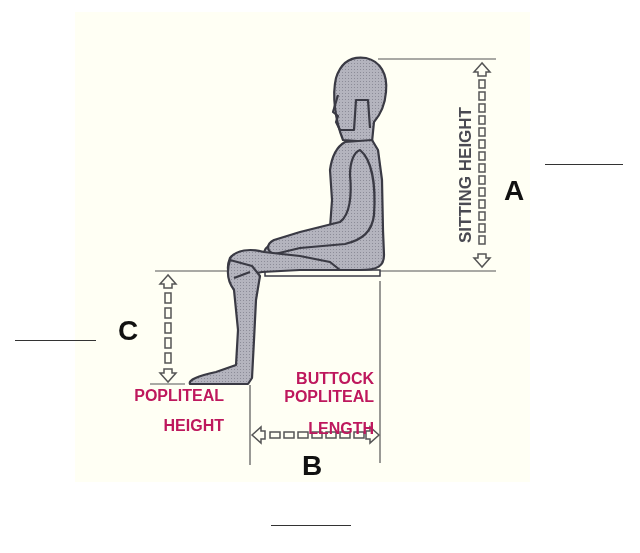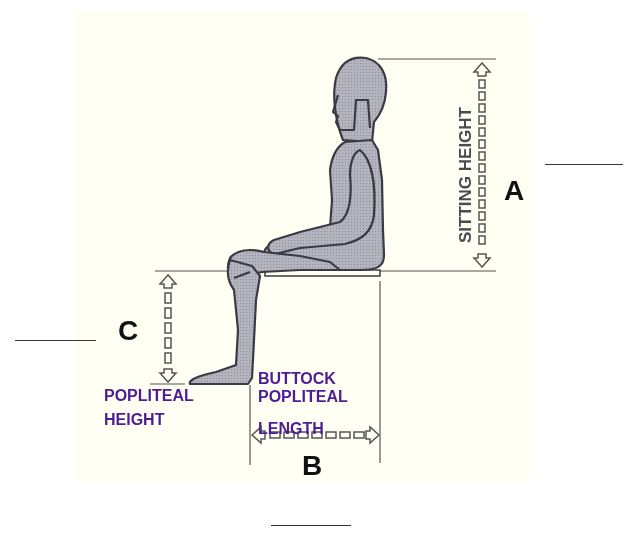--- a/index.html
+++ b/index.html
@@ -4,22 +4,22 @@
   <style>
     html, body { margin: 0; padding: 0; }
     body {
       width: 640px; height: 553px; background: #ffffff;
       position: relative; overflow: hidden;
       font-family: "Liberation Sans", sans-serif;
     }
     .bg-panel { position: absolute; background: #fffff4; }
     svg.figure { position: absolute; left: 0; top: 0; }
     .lbl {
-      position: absolute; color: #4c1d95; font-weight: bold;
-      font-family: "Liberation Sans", sans-serif; text-align: left;
+      position: absolute; color: #be185d; font-weight: bold;
+      font-family: "Liberation Sans", sans-serif; text-align: right;
       line-height: 1; letter-spacing: 0px;
     }
     .letter {
       position: absolute; color: #111; font-weight: bold; font-size: 28px;
       font-family: "Liberation Sans", sans-serif; line-height: 1;
     }
     .blank {
       position: absolute; height: 0; border-top: 1.5px solid #333;
     }
     .vtext {
@@ -106,21 +106,21 @@
     <rect x="326" y="432" width="10" height="6"></rect>
       <rect x="340" y="432" width="10" height="6"></rect>
     <rect x="354" y="432" width="10" height="6"></rect>
   </g>
 </svg>
 
 <div class="vtext" style="left:456px;top:243px;">SITTING HEIGHT</div>
 
 <div class="lbl" style="left:104px;top:388px;width:120px;font-size:16px;">
   <div>POPLITEAL</div>
-  <div style="margin-top:8px;">HEIGHT</div>
+  <div style="margin-top:14px;">HEIGHT</div>
 </div>
 
 <div class="lbl" style="left:258px;top:371px;width:116px;font-size:16px;">
   <div>BUTTOCK</div>
   <div style="margin-top:2px;">POPLITEAL</div>
   <div style="margin-top:16px;">LENGTH</div>
 </div>
 
 <div class="letter" style="left:504px;top:177px;">A</div>
 <div class="letter" style="left:302px;top:452px;">B</div>

